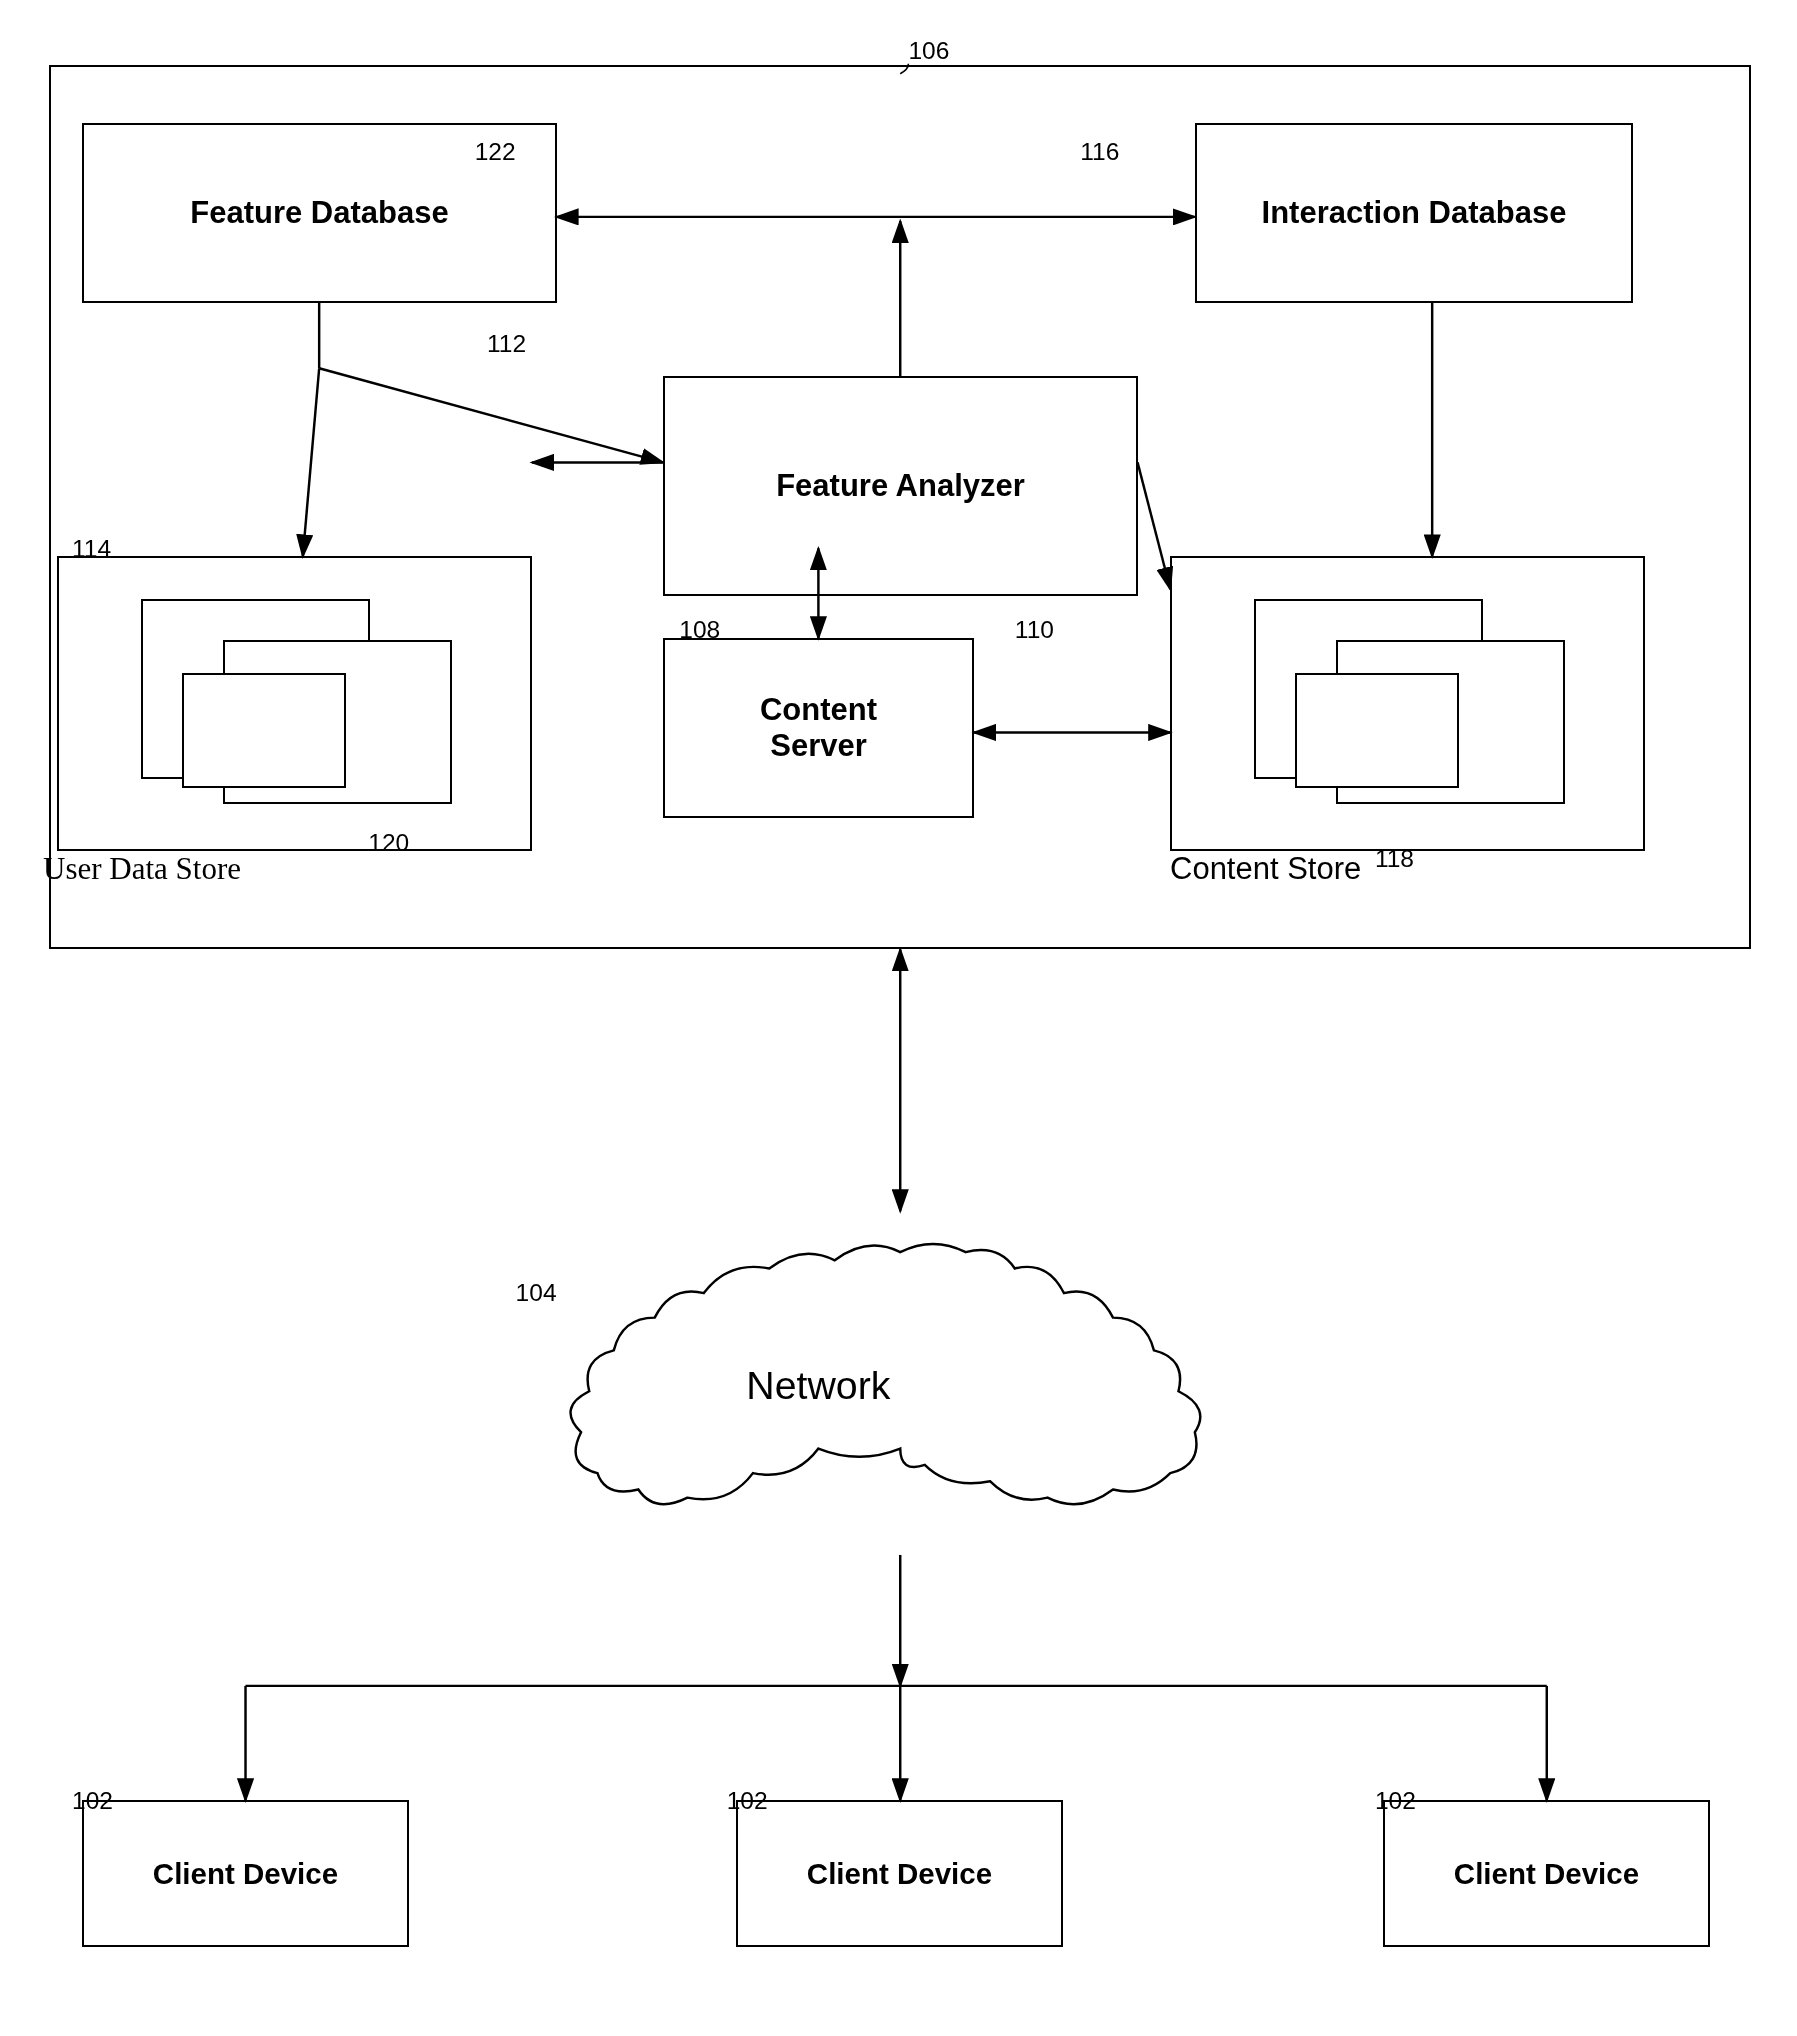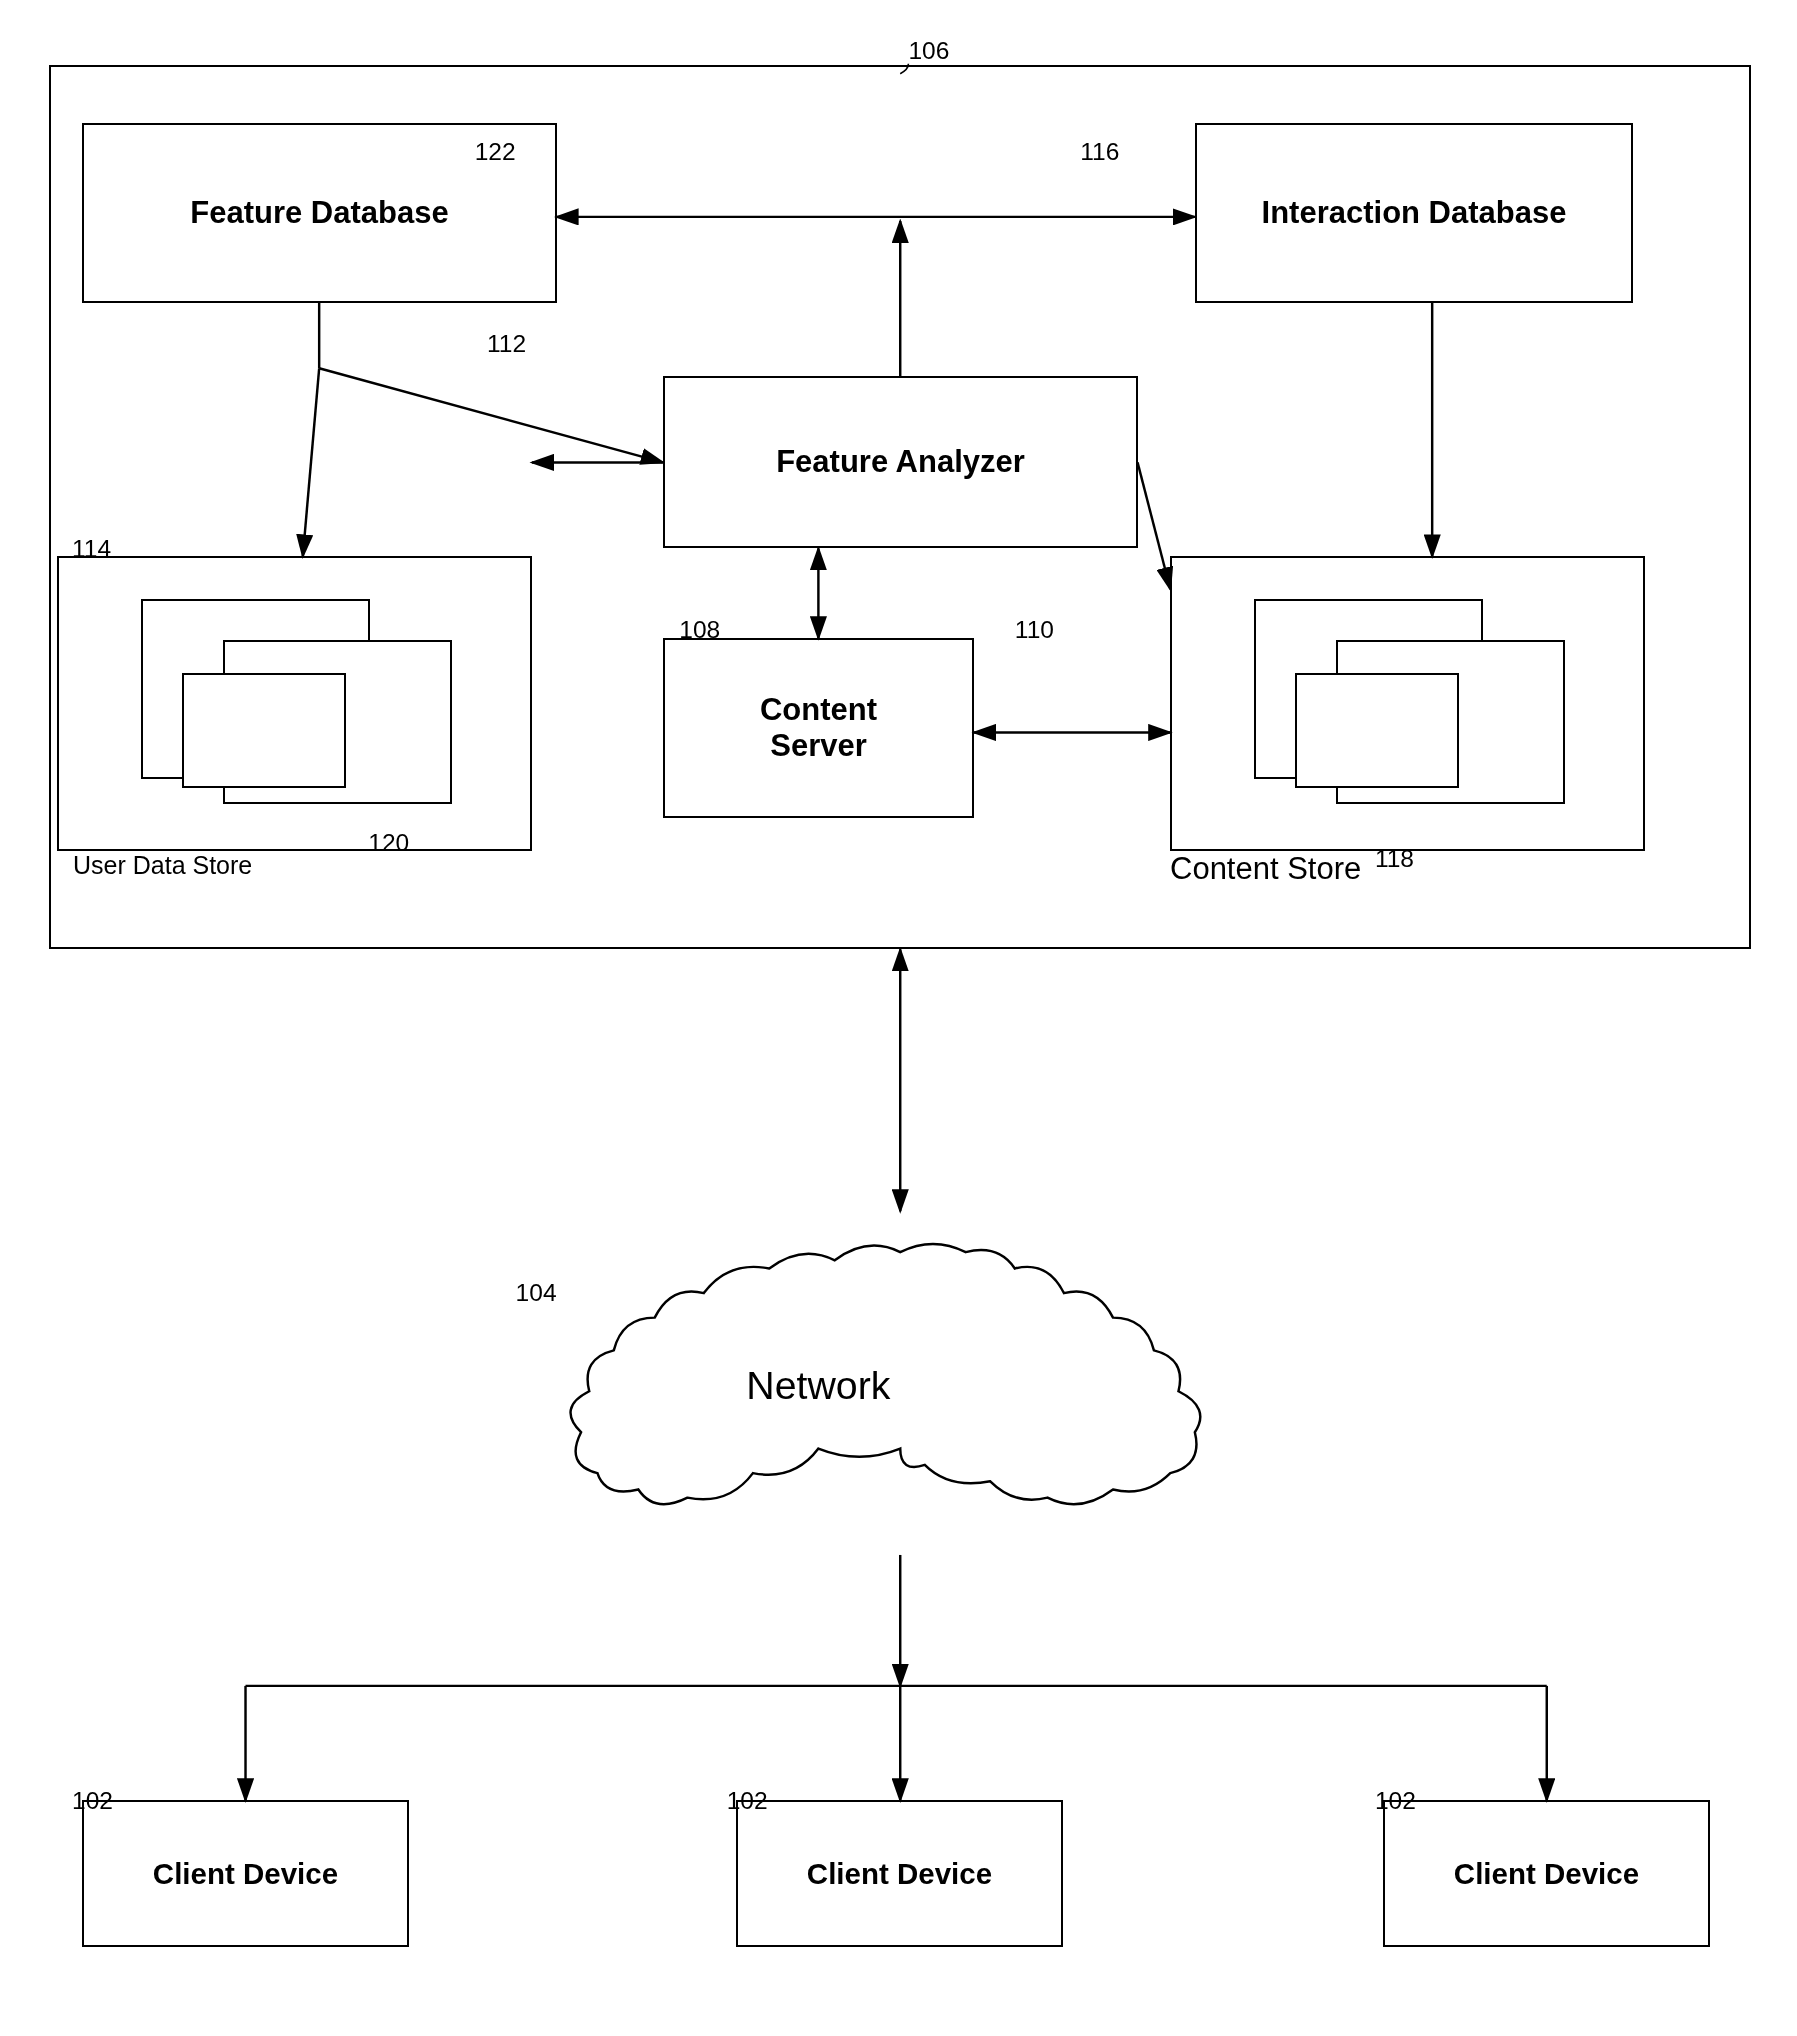--- a/index.html
+++ b/index.html
@@ -56,21 +56,21 @@
       top: 123px;
       width: 438px;
       height: 180px;
       font-size: 31px;
     }
 
     #feature-analyzer {
       left: 663px;
       top: 376px;
       width: 475px;
-      height: 172px;
+      height: 220px;
       font-size: 31px;
     }
 
     #content-server {
       left: 663px;
       top: 638px;
       width: 311px;
       height: 180px;
       font-size: 31px;
     }
@@ -81,23 +81,24 @@
       top: 556px;
       width: 475px;
       height: 295px;
       border: 2.5px solid #000;
       position: absolute;
       background: #fff;
     }
 
     #user-data-store-label {
       position: absolute;
-      left: 73px;
+      left: 43px;
       top: 851px;
-      font-size: 25px;
+      font-size: 31px;
+      font-family: Liberation Serif, serif;
     }
 
     
     #content-store-outer {
       left: 1170px;
       top: 556px;
       width: 475px;
       height: 295px;
       border: 2.5px solid #000;
       position: absolute;

